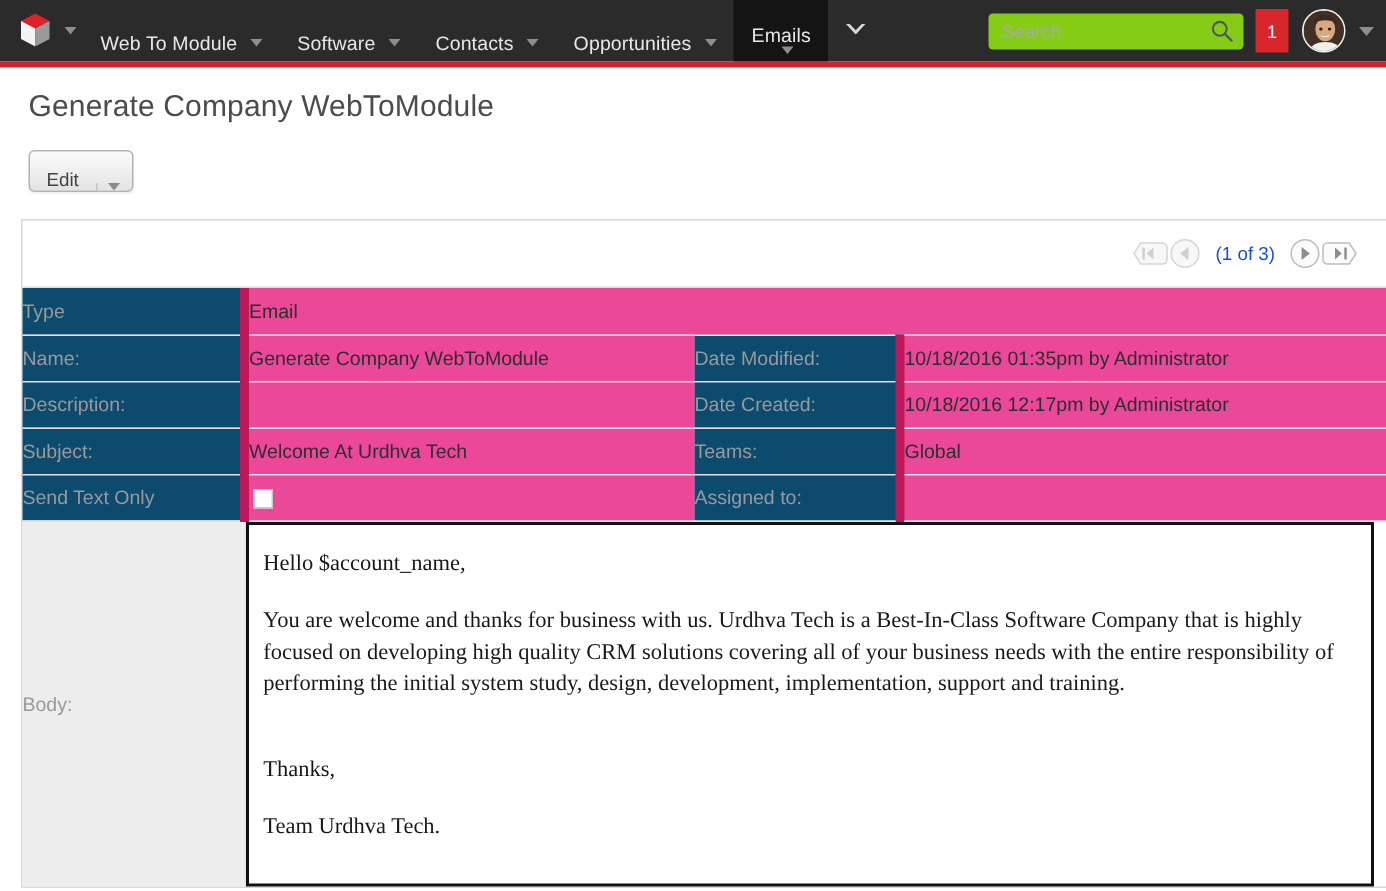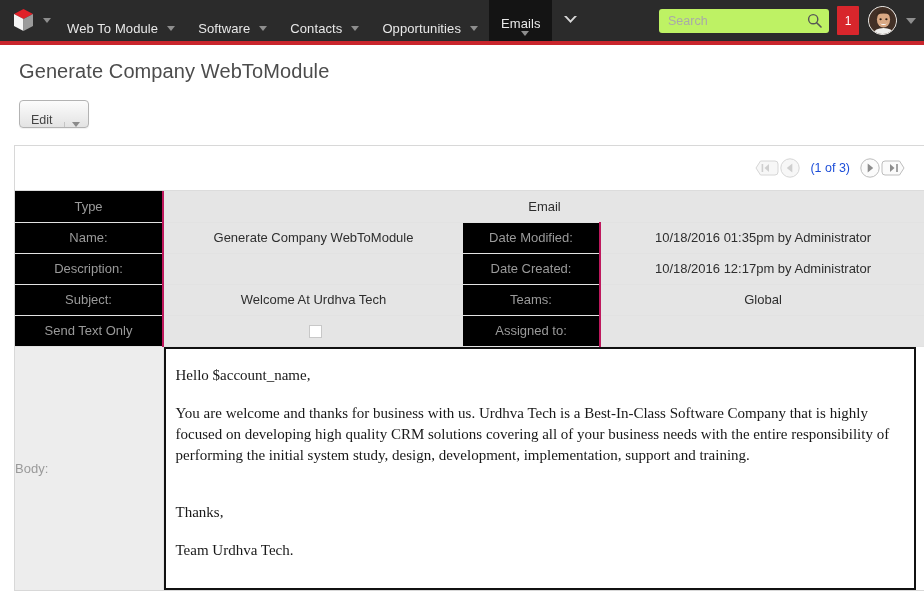--- a/index.html
+++ b/index.html
@@ -67,21 +67,21 @@
   .chev-dn {
     width: 13px; height: 9px;
     display: block;
   }
   .nav-spacer { flex: 1 1 auto; }
 
   .search-box {
     position: relative;
     width: 170px;
     height: 24px;
-    background: #bef264;
+    background: #84cc16;
     border-radius: 3px;
     display: flex;
     align-items: center;
     margin-right: 8px;
   }
   .search-box input {
     border: 0;
     outline: 0;
     background: transparent;
     font-family: "Liberation Sans", sans-serif;
@@ -212,31 +212,30 @@
   }
   table.detail td {
     border-bottom: 1px solid #e2e2e2;
     font-size: 13px;
     vertical-align: middle;
     padding: 0;
     height: 31px;
     box-sizing: border-box;
   }
   td.lab {
-    background: #000000;
+    background: #0c4a6e;
     color: #9a9a9a;
-    text-align: center;
+    text-align: left;
     padding-right: 8px;
-    border-right: 2px solid #be185d;
+    border-right: 6px solid #be185d;
   }
   td.val {
     color: #2e2e2e;
     padding-left: 7px;
-    background: #e5e5e5;
-    text-align: center;
+    background: #ec4899;
   }
   .cb {
     width: 13px; height: 13px;
     border: 1px solid #c8c8c8;
     background: #fff;
     display: inline-block;
     vertical-align: middle;
     box-sizing: border-box;
     margin-left: 3px;
   }

